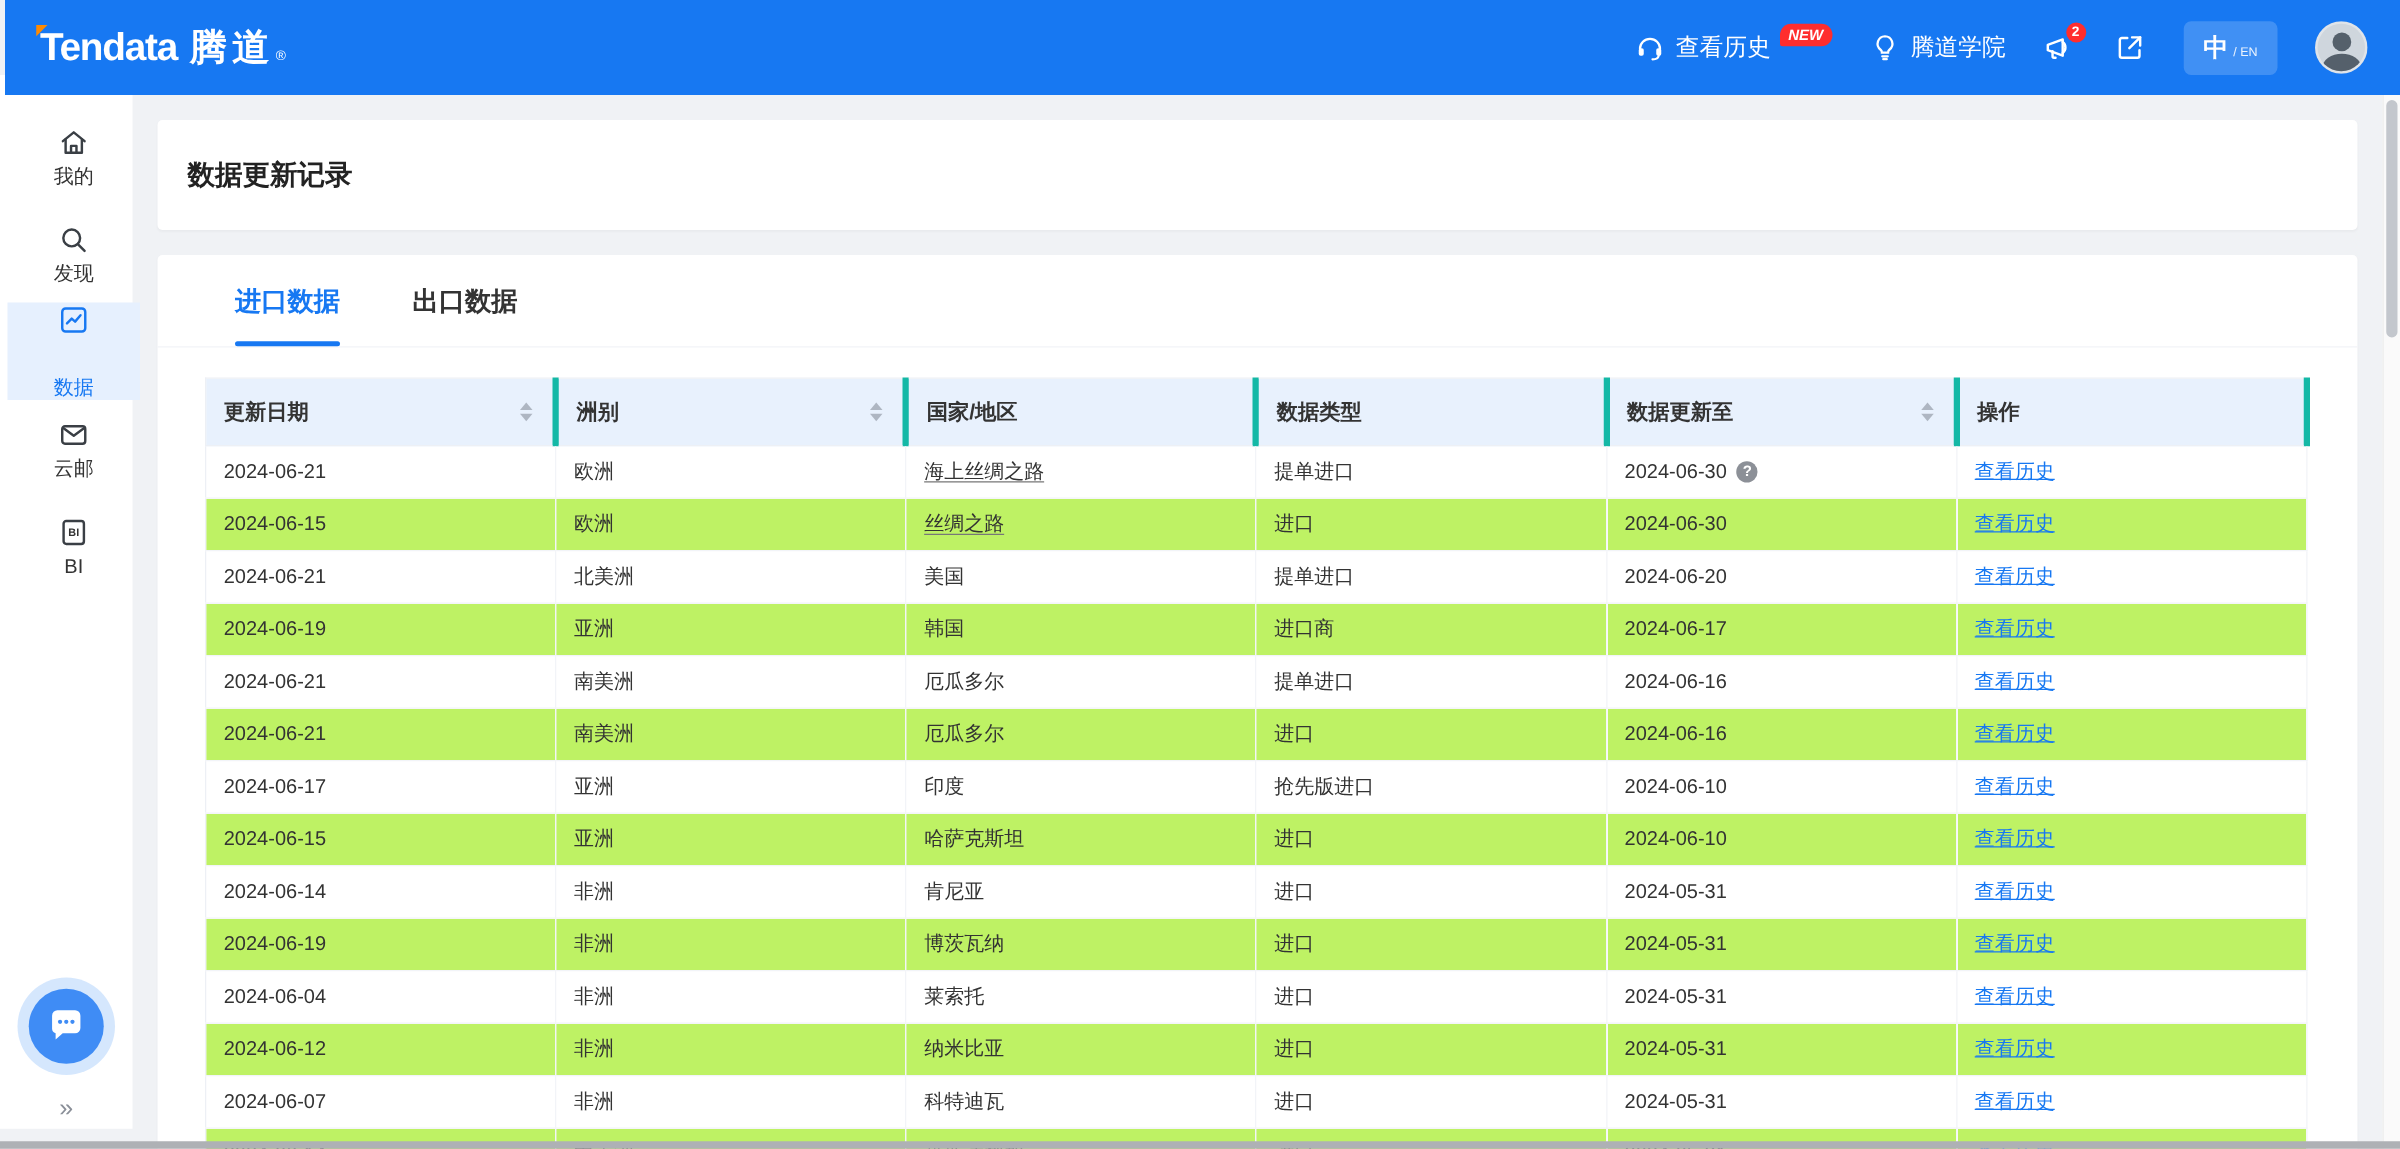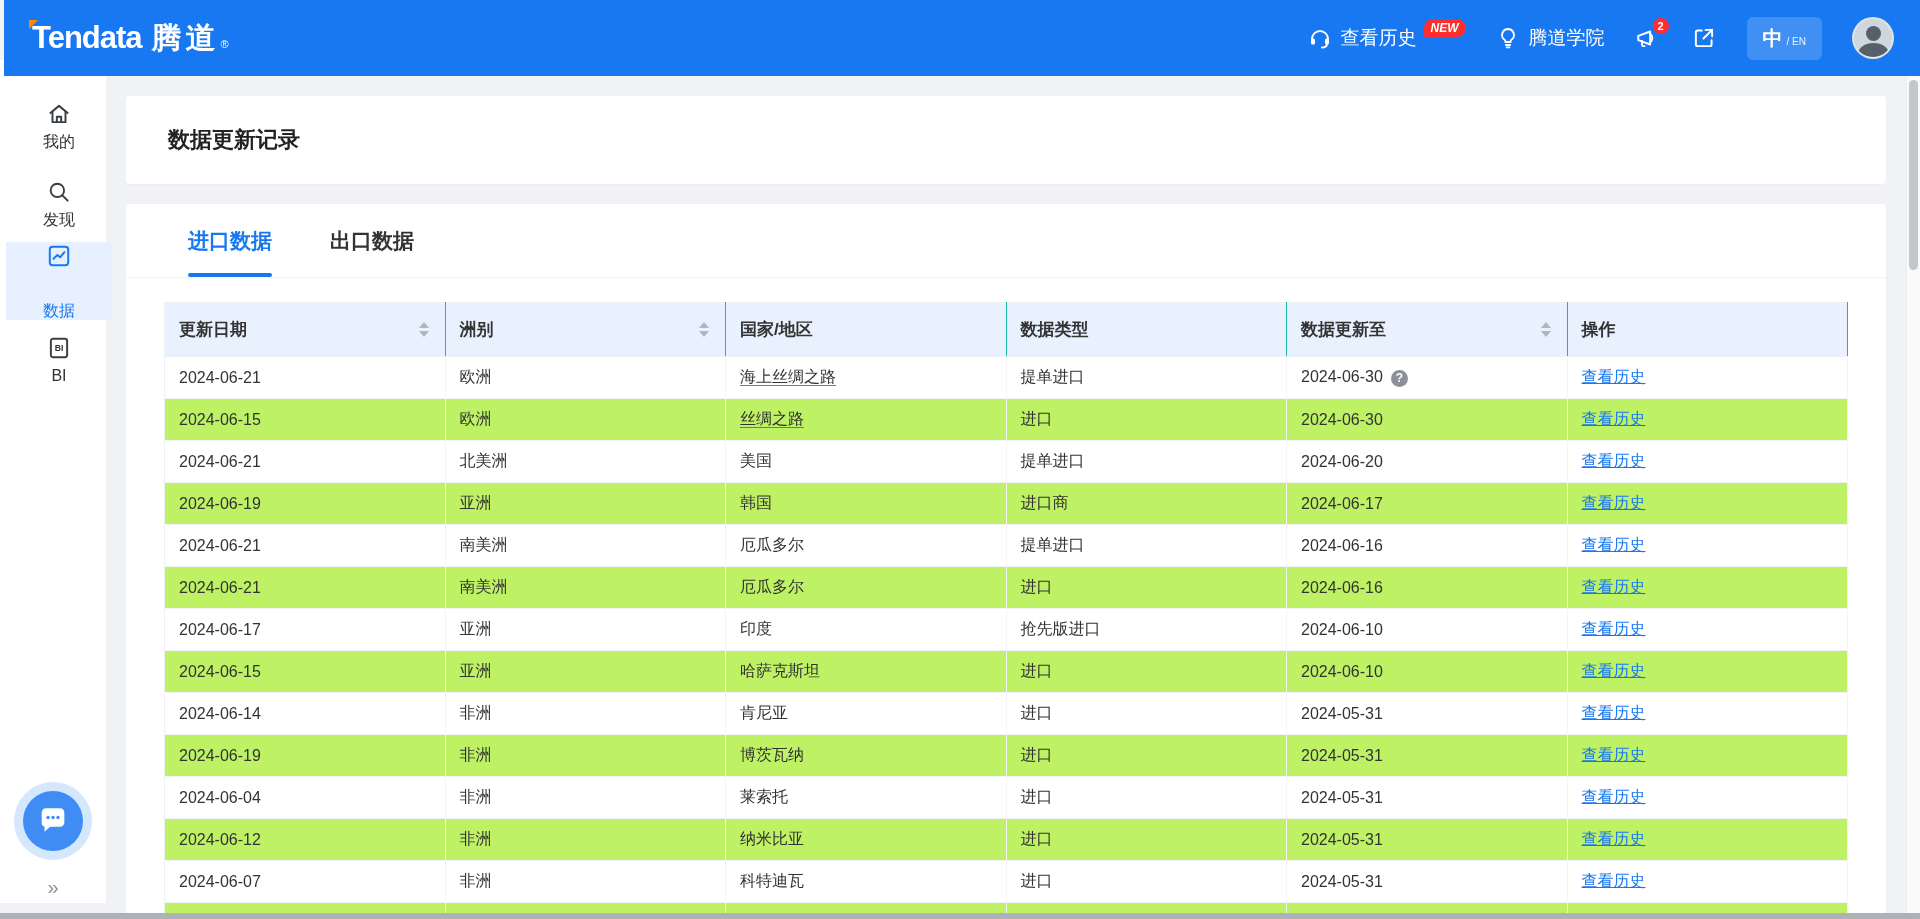--- a/index.html
+++ b/index.html
@@ -99,21 +99,21 @@
   }
 
   
   .main {
     position: absolute; left: 106px; top: 76px;
     width: 1814px; height: 843px;
     padding: 20px 34px 0 20px;
   }
   .title-card {
     background: #fff; border-radius: 4px; height: 88px;
-    display: flex; align-items: center; padding-left: 42px;
+    display: flex; align-items: center; padding-left: 24px;
     box-shadow: 0 1px 2px rgba(0,0,0,0.03);
   }
   .page-title { font-size: 22px; font-weight: 700; color: #222; }
 
   .content-card {
     background: #fff; border-radius: 4px; margin-top: 20px; min-height: 780px;
     box-shadow: 0 1px 2px rgba(0,0,0,0.03);
   }
   .tabs {
     height: 74px; display: flex; align-items: stretch; gap: 58px;
@@ -130,21 +130,21 @@
   }
 
   .table-wrap { padding: 24px 38px 0 38px; }
   table.data-table {
     width: 100%; border-collapse: collapse; table-layout: fixed;
     border: 1px solid #edf0f5;
   }
   .data-table th {
     background: #e8f1fd; height: 54px;
     font-size: 17px; font-weight: 700; color: #333; text-align: left;
-    border-right: 1px solid #14b8a6; border-bottom: 1px solid #edf0f5;
+    border-right: 5px solid #14b8a6; border-bottom: 1px solid #edf0f5;
     padding: 0 14px;
   }
   .th-inner { display: flex; align-items: center; justify-content: space-between; width: 100%; }
   .sort { display: inline-flex; flex-direction: column; gap: 3px; cursor: pointer; padding: 2px; }
   .sort .up { width: 0; height: 0; border-left: 5px solid transparent; border-right: 5px solid transparent; border-bottom: 6px solid #aeb6c2; }
   .sort .dn { width: 0; height: 0; border-left: 5px solid transparent; border-right: 5px solid transparent; border-top: 6px solid #aeb6c2; }
 
   .data-table td {
     height: 42px; font-size: 16px; color: #333;
     border-right: 1px solid #f2f4f8; border-bottom: 1px solid #f2f4f8;
@@ -255,20 +255,27 @@
 
 
   <div class="side-item active">
     <svg width="26" height="26" viewBox="0 0 24 24" fill="none" stroke-width="1.8" stroke-linejoin="round" stroke-linecap="round">
       <rect x="3.5" y="3.5" width="17" height="17" rx="2.5"></rect>
       <path d="M7 14.5 L10.5 11 L13 13.2 L17 8.5"></path>
     </svg>
     <span class="side-label">数据</span>
   </div>
 
+  <div class="side-item">
+    <svg width="26" height="26" viewBox="0 0 24 24" fill="none" stroke-width="1.8" stroke-linejoin="round" stroke-linecap="round">
+      <rect x="3.5" y="5.5" width="17" height="13" rx="2"></rect>
+      <path d="M4.5 7 L12 12.5 L19.5 7"></path>
+    </svg>
+    <span class="side-label">云邮</span>
+  </div>
 
   <div class="side-item">
     <svg width="26" height="26" viewBox="0 0 24 24" fill="none" stroke-width="1.8" stroke-linejoin="round" stroke-linecap="round">
       <rect x="4.5" y="3.5" width="15" height="17" rx="2"></rect>
       <text x="8" y="14.5" font-size="8" font-weight="bold" fill="currentColor" stroke="none" font-family="Liberation Sans, sans-serif">BI</text>
     </svg>
     <span class="side-label">BI</span>
   </div>
 
   <div class="chat-fab">

